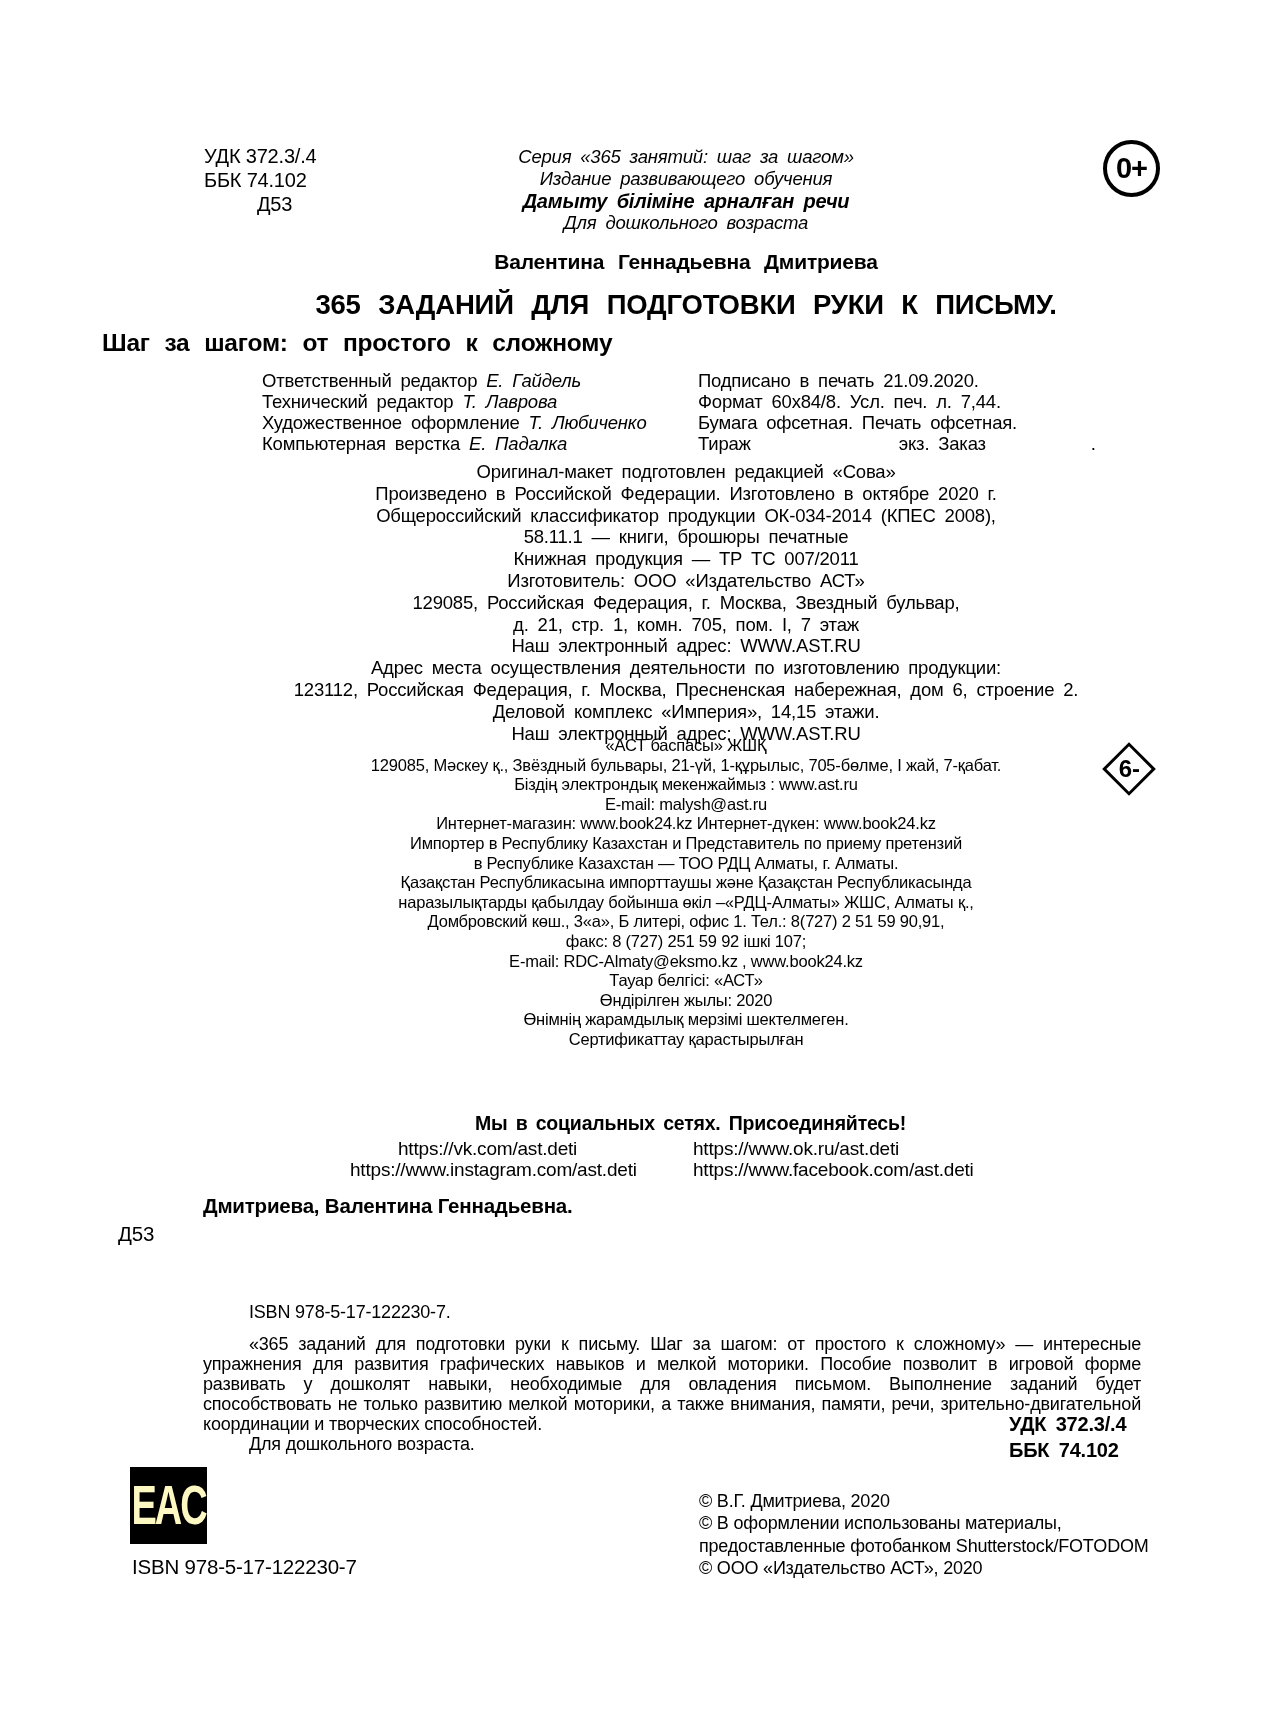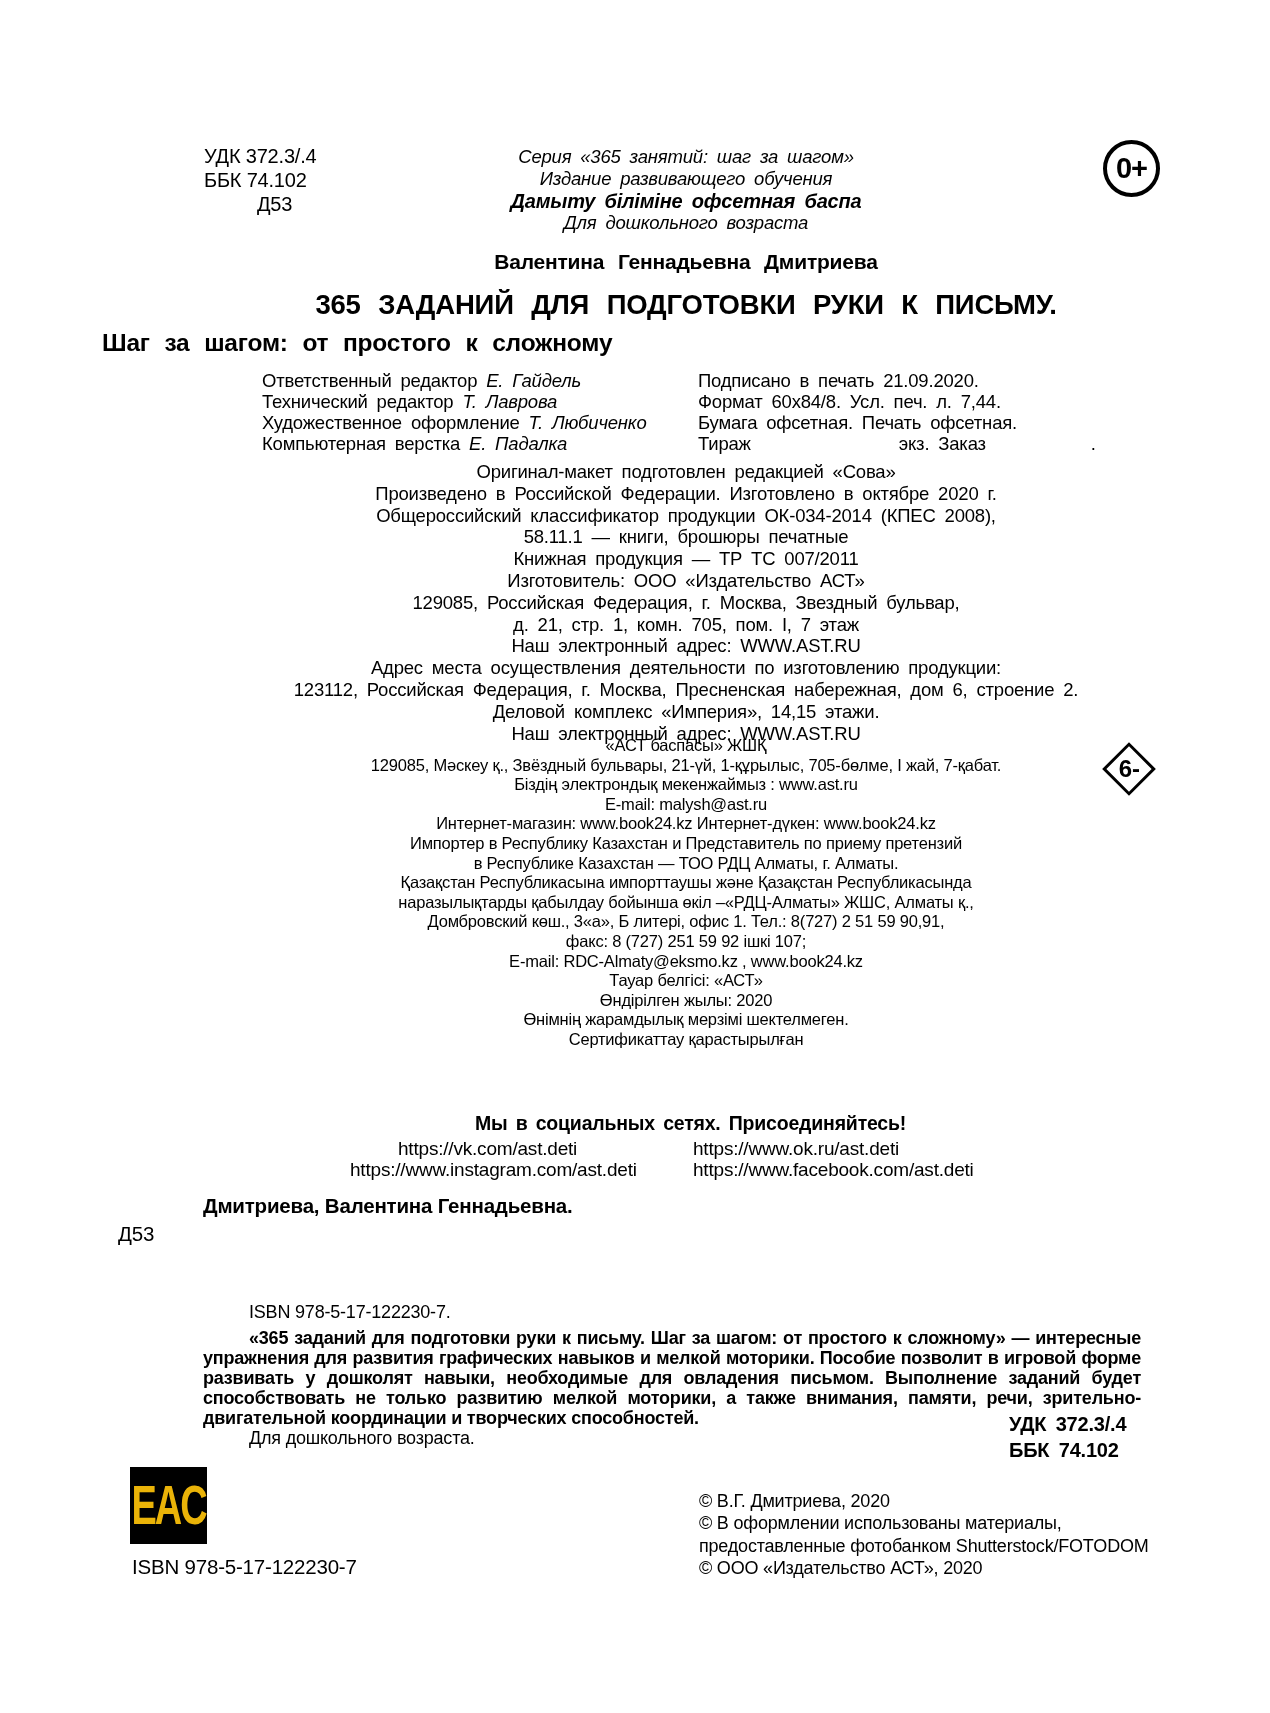--- a/index.html
+++ b/index.html
@@ -55,45 +55,45 @@
 
   
   .catalog-author { top:1194px; left:203px; font-weight:bold; font-size:20.5px; }
   .catalog-code   { top:1222px; left:118px; font-size:20.5px; }
   .catalog-entry  { top:1219px; left:203px; width:940px; font-size:20.5px;
                     line-height:27.5px; text-indent:31px; }
 
   
   .annotation { top:1302px; left:203px; width:938px; font-size:18px; line-height:20px; }
   .annotation p { text-indent:46px; }
-  .annotation .ann-text { text-align:justify; margin-top:6px;font-weight:bold; }
+  .annotation .ann-text { text-align:justify; margin-top:12px; }
   .udkbbk { top:1411px; left:1009px; font-weight:bold; font-size:20px; line-height:26px; word-spacing:4px; }
 
   
-  .eac { top:1467px; left:130px; width:77px; height:77px; background:#000; color:#eab308;
+  .eac { top:1467px; left:130px; width:77px; height:77px; background:#000; color:#fef9c3;
          display:flex; align-items:center; justify-content:center; }
   .eac span { font-weight:bold; font-size:38px; letter-spacing:-2px; transform:scaleY(1.45); }
   .isbn-bottom { top:1555px; left:132px; font-size:20.5px; }
   .copyrights { top:1490px; left:699px; font-size:18px; line-height:22.3px; }
 </style>
 </head>
 <body>
 
 <div class="page">
 
   <div class="abs codes">
     <div>УДК 372.3/.4</div>
     <div>ББК 74.102</div>
     <div class="c3">Д53</div>
   </div>
 
   <div class="abs series">
     <div>Серия «365 занятий: шаг за шагом»</div>
     <div>Издание развивающего обучения</div>
-    <div class="bold-line">Дамыту біліміне офсетная баспа</div>
+    <div class="bold-line">Дамыту біліміне арналған речи</div>
     <div>Для дошкольного возраста</div>
   </div>
 
   <div class="abs badge0">
     <span>0+</span>
   </div>
 
   <div class="abs author">Валентина Геннадьевна Дмитриева</div>
   <div class="abs title">365 ЗАДАНИЙ ДЛЯ ПОДГОТОВКИ РУКИ К ПИСЬМУ.</div>
   <div class="abs subtitle">Шаг за шагом: от простого к сложному</div>

